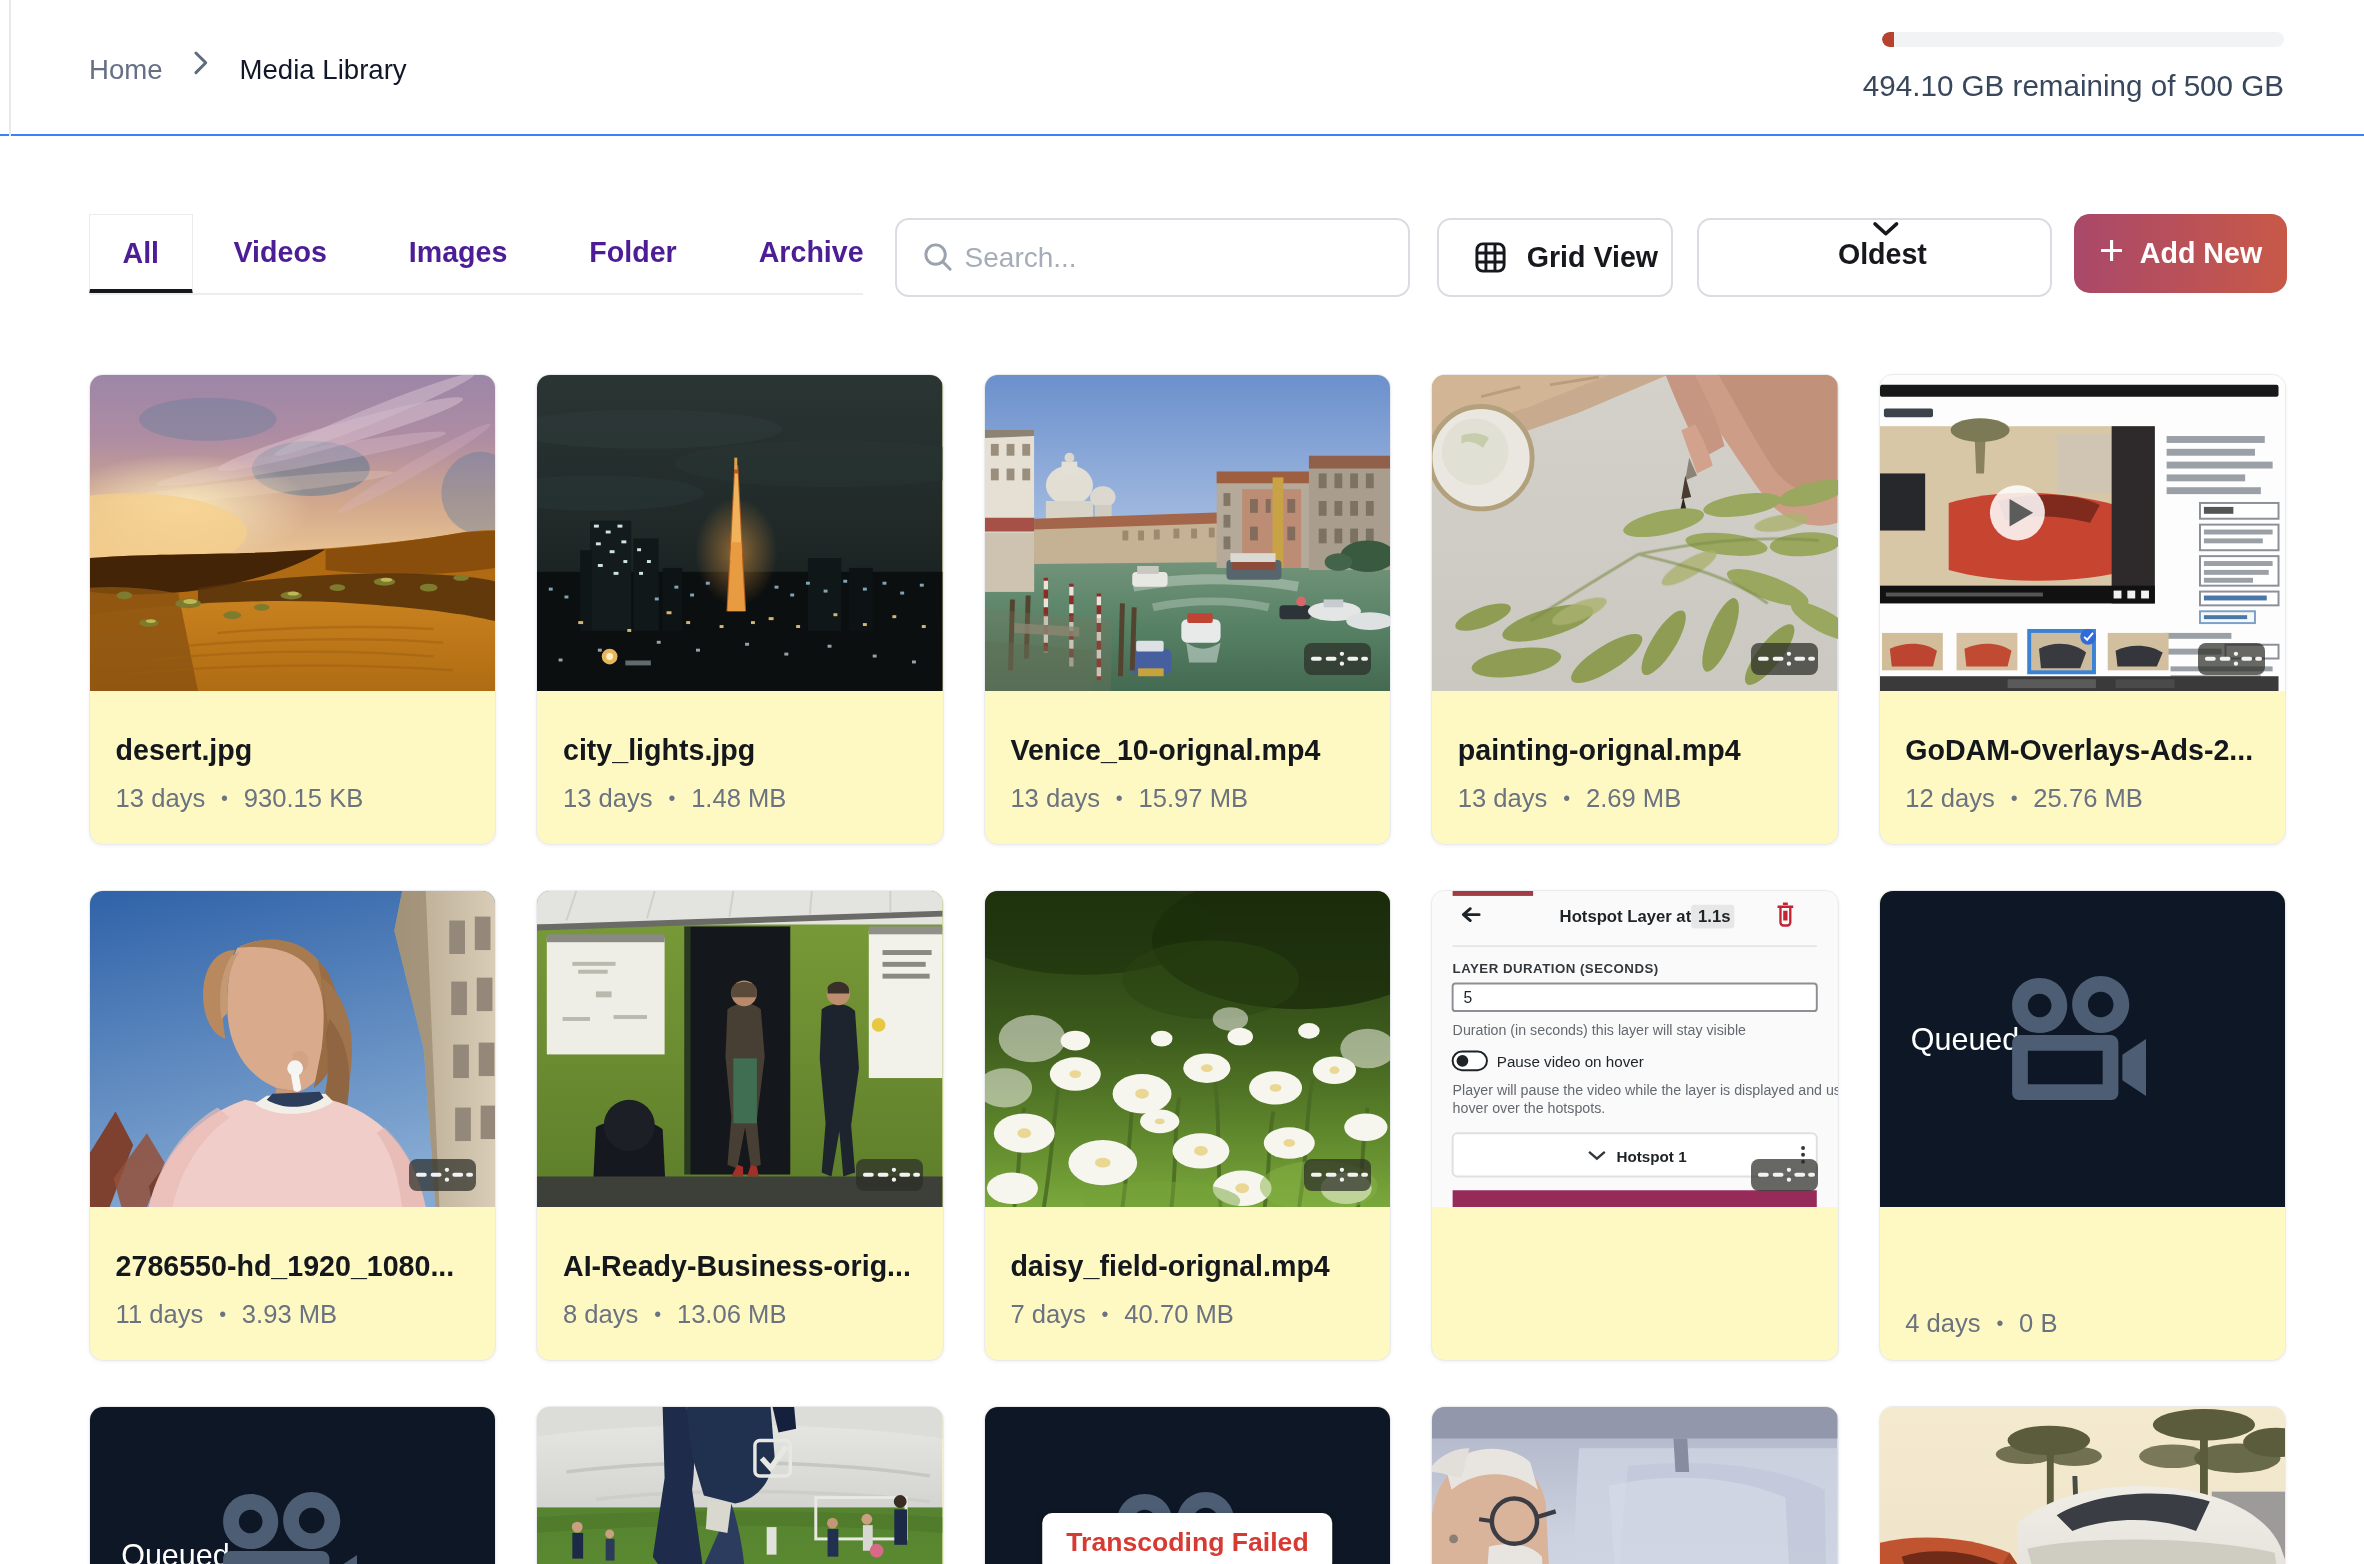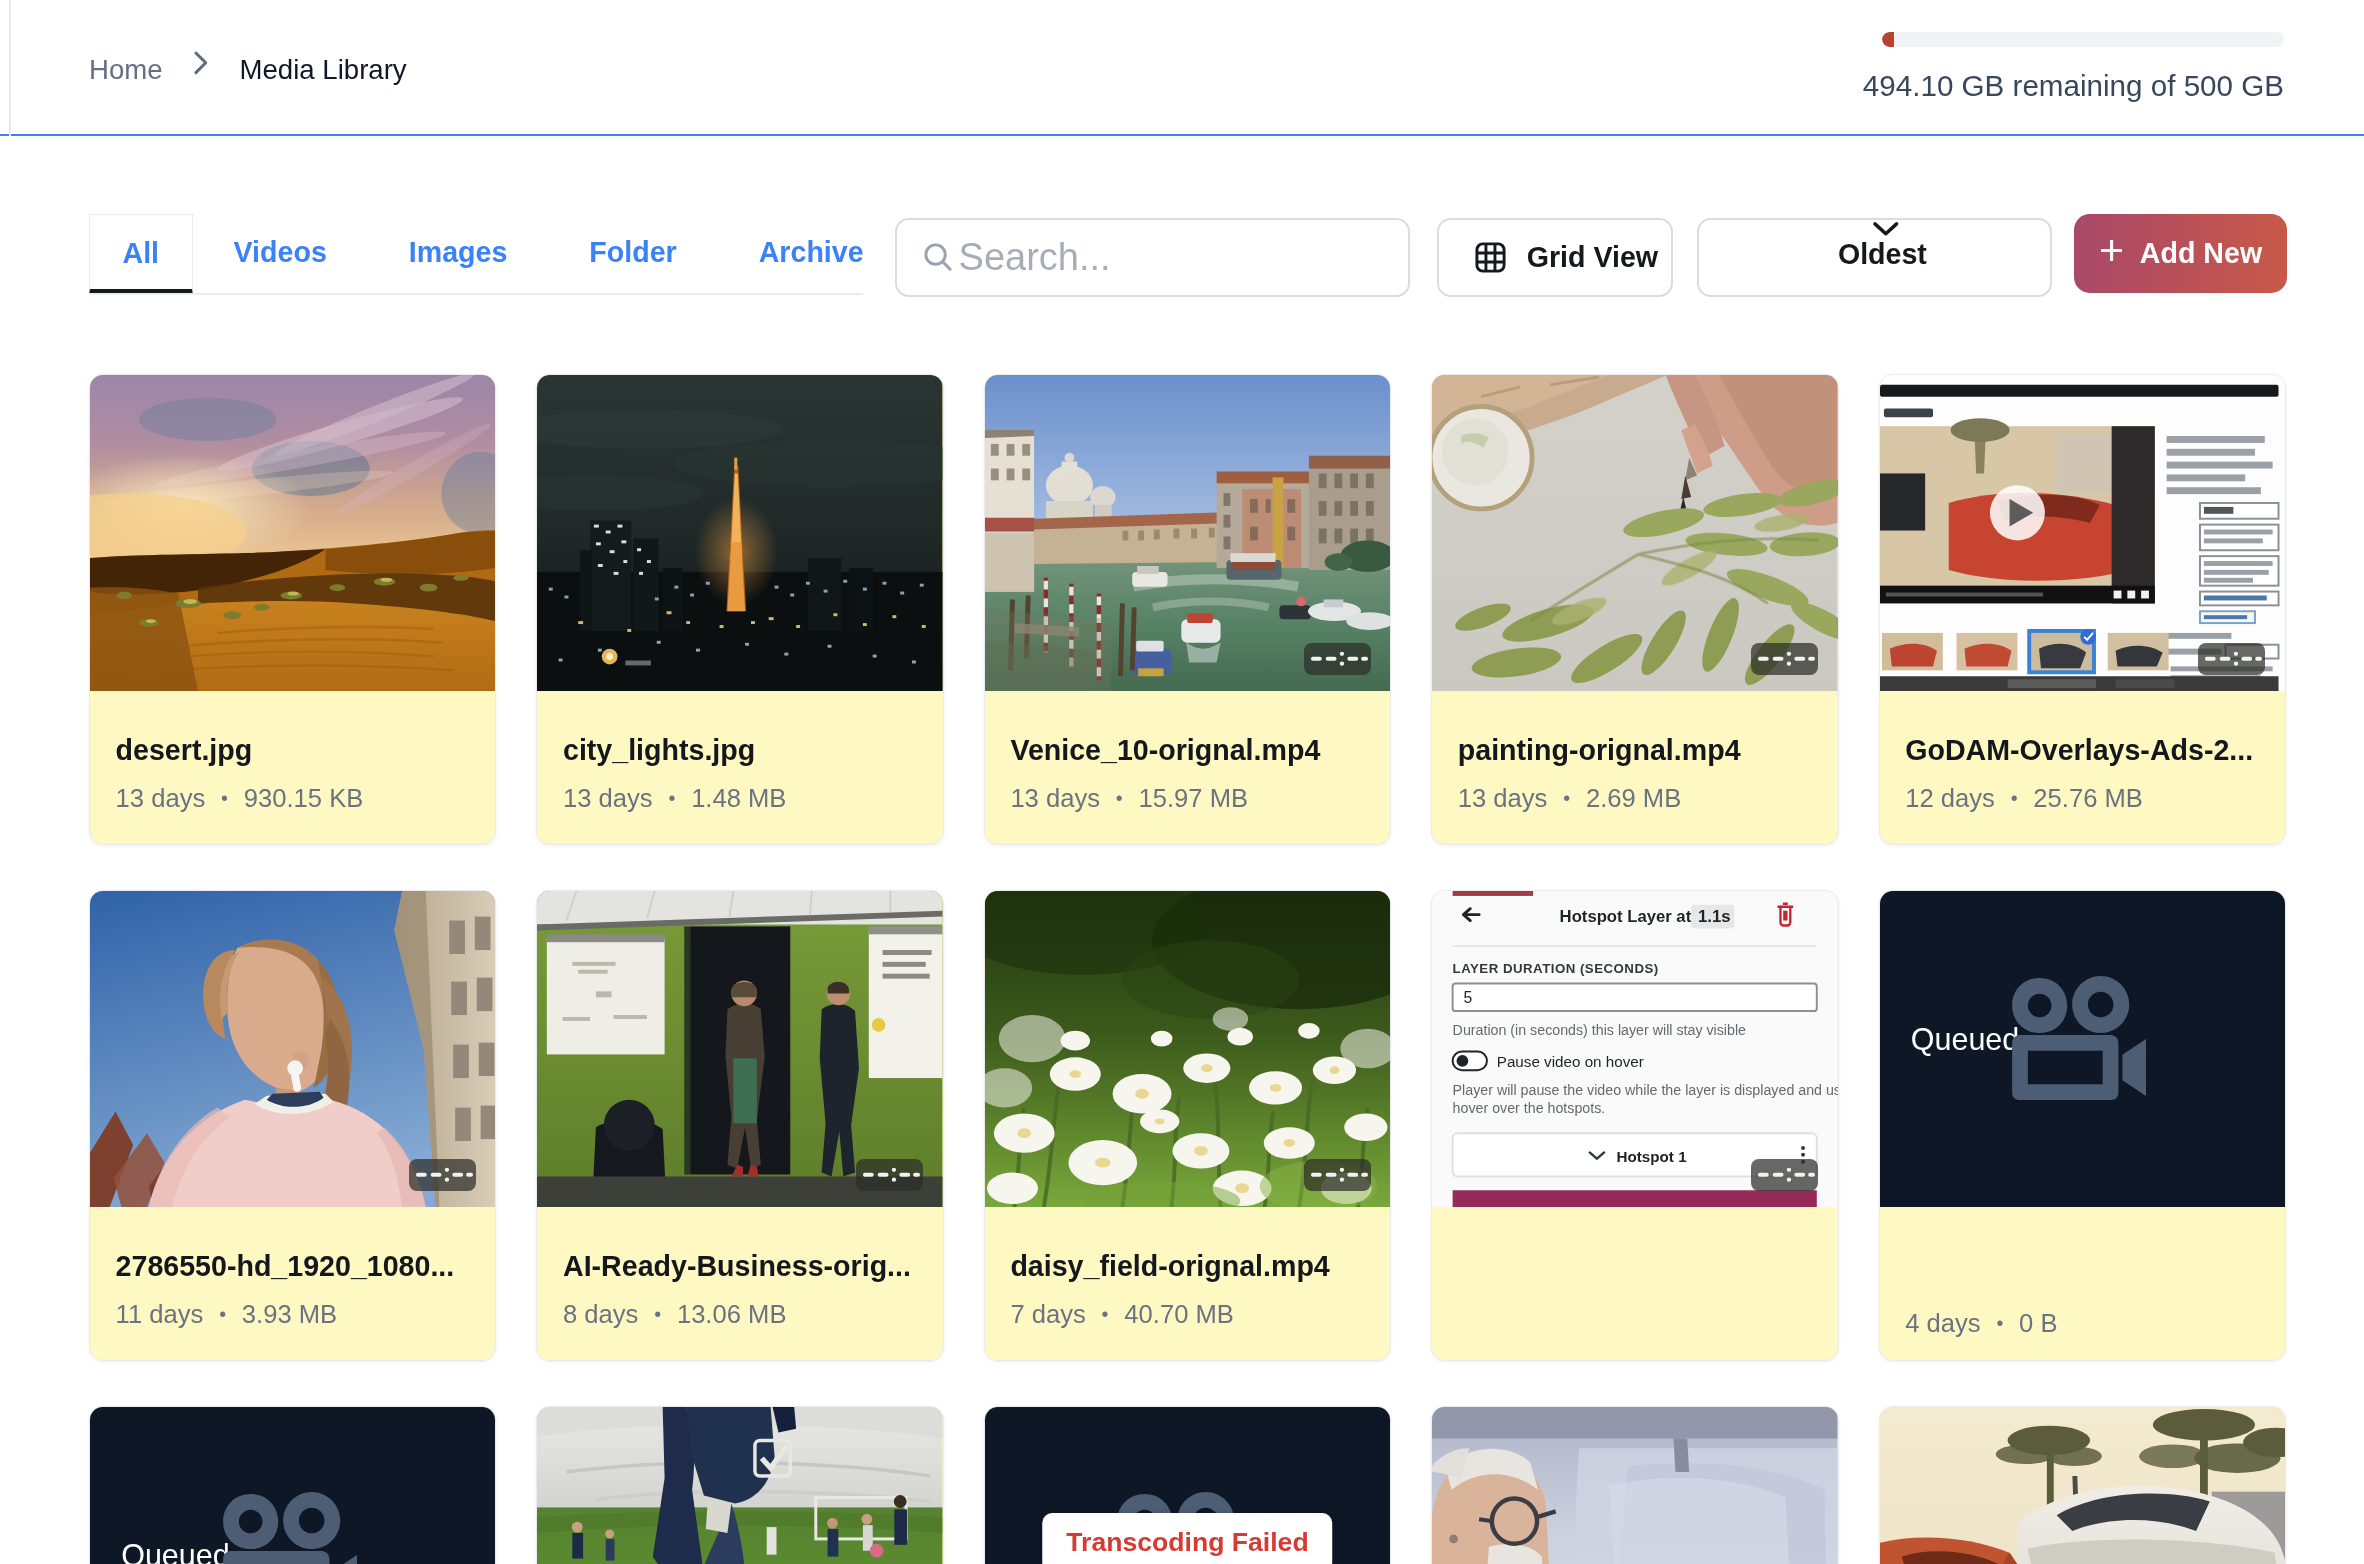--- a/index.html
+++ b/index.html
@@ -15,28 +15,28 @@
 #crumbs .sep { display:inline-block; margin:0 29.6px; position:relative; top:-2px; }
 #crumbs .cur { color:#101828; font-weight:500; }
 #storage { position:absolute; right:80px; top:31.5px; text-align:right; }
 #sbar { width:402px; height:15.8px; border-radius:7.9px; background:#f2f3f5; overflow:hidden; margin-left:auto; }
 #sfill { width:11.8px; height:15.8px; border-radius:7.9px 0 0 7.9px; background:#b7432f; }
 #stext { margin-top:21.7px; text-align:right; font-size:29.6px; color:#39475c; white-space:nowrap; }
 
 
 #tabs { position:absolute; left:89px; top:214px; height:81px; display:flex; }
 #tabs .tab { height:81px; line-height:77px; padding:0 41px; font-size:28.6px;
-  font-weight:600; color:#3b82f6; }
+  font-weight:600; color:#4c1d95; }
 #tabs .tab.active { background:#fff; border:1px solid #ececf0; border-bottom:6.9px solid #16181d; padding:0 32.5px; }
 #tabline { position:absolute; left:89px; top:293px; width:774px; height:2px; background:#ebedf0; }
 
 .btn { position:absolute; top:218px; height:79px; border:2px solid #d9dde2; border-radius:13.8px;
   background:#fff; display:flex; align-items:center; }
 #search { left:895px; width:515px; }
-#search .ph { font-size:38px; color:#a6adb8; margin-left:3px; }
+#search .ph { font-size:28px; color:#a6adb8; margin-left:9px; }
 #search svg { margin-left:23.6px; }
 #gridview { left:1437px; width:236px; }
 #gridview svg { margin-left:35px; }
 #gridview span { font-size:28.6px; font-weight:600; color:#16181d; margin-left:19.7px; }
 #oldest { left:1697px; width:355px;flex-direction:column; }
 #oldest svg { margin-left:21.7px; }
 #oldest span { font-size:28.6px; font-weight:600; color:#16181d; margin-left:15.8px; }
 #addnew { position:absolute; left:2074px; top:214px; width:213px; height:79px; border-radius:15.8px;
   background:linear-gradient(90deg,#a9486a 0%, #c85948 100%);
   display:flex; align-items:center; justify-content:center; }

